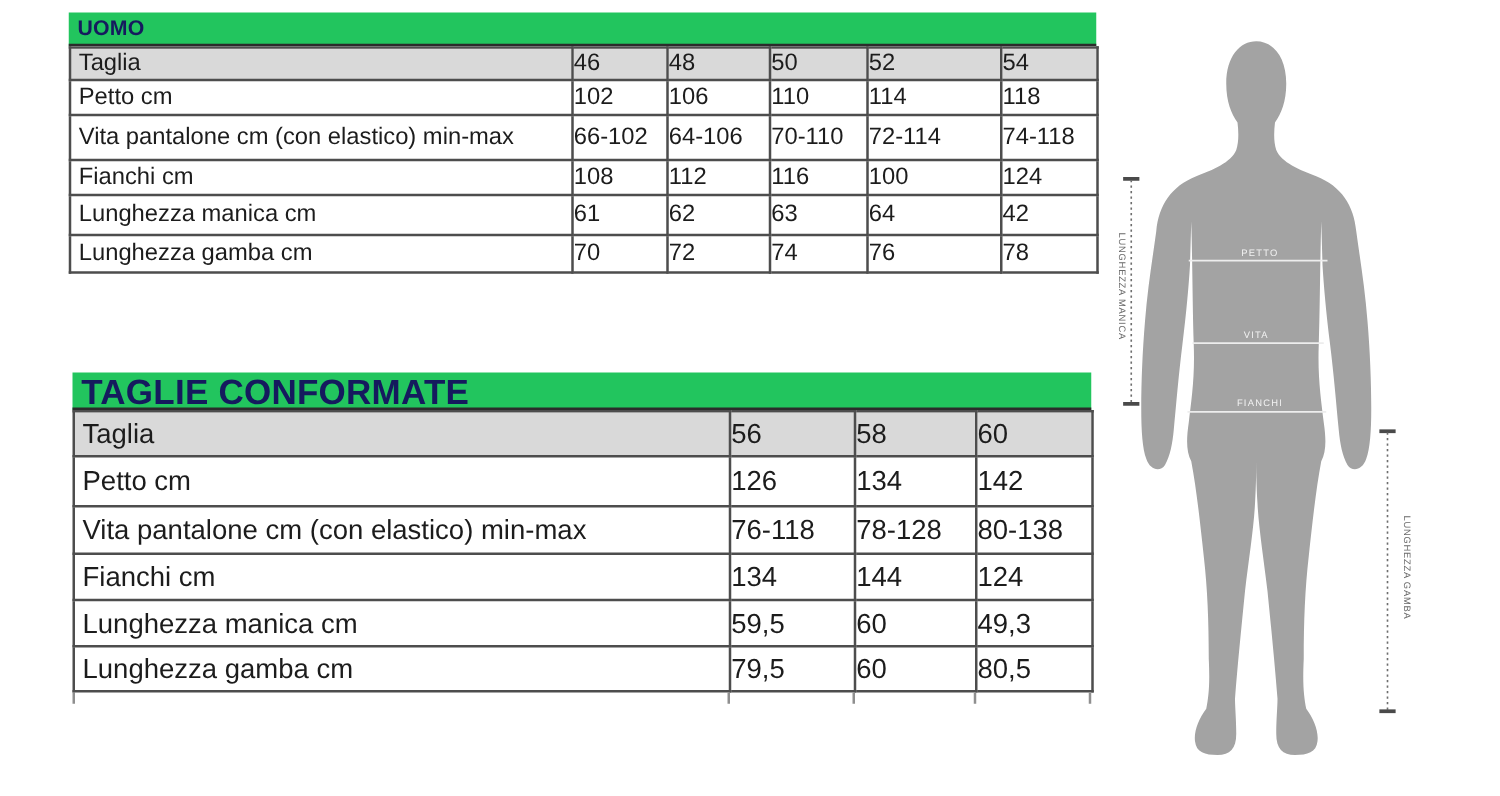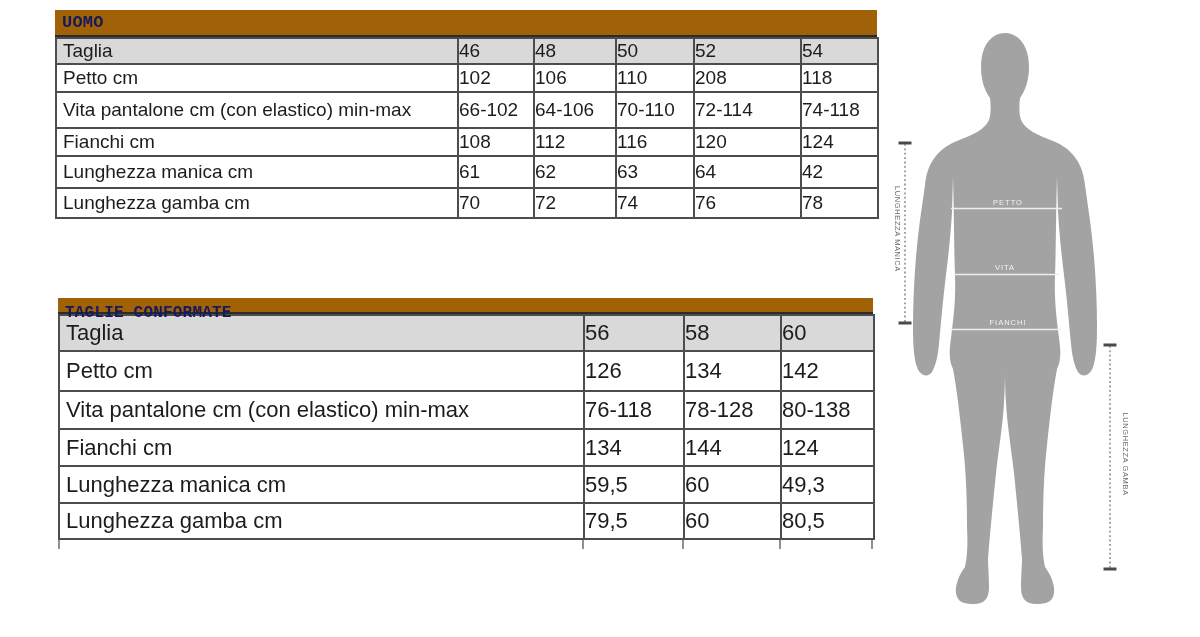--- a/index.html
+++ b/index.html
@@ -2,40 +2,39 @@
 <html><head>
 <meta charset="utf-8">
 <style>
   html,body{margin:0;padding:0;background:#ffffff;}
   #canvas{
     position:relative;width:1200px;height:637px;background:#ffffff;overflow:hidden;
     font-family:"Liberation Sans",sans-serif;color:#1c1c1c;
   }
   .tbl{position:absolute;}
   .title-bar{
-    background:#a16207;color:#151a5e;font-weight:bold;
+    background:#22c55e;color:#151a5e;font-weight:bold;
     padding-left:7px;box-sizing:border-box;border-bottom:2px solid #2b2b2b;
     letter-spacing:0.2px;
-    font-family:Liberation Mono, monospace;
   }
   .tbl table{border-collapse:collapse;table-layout:fixed;background:#fff;}
   .tbl td{
     border:2px solid #4d4d4d;overflow:hidden;white-space:nowrap;
     padding:0;vertical-align:middle;
   }
   .tbl td.lbl{text-align:left;padding-left:6px;}
   .tbl td.val{text-align:left;}
   .tbl tr.sub td{background:#d9d9d9;}
   
   .t1{left:55px;top:10px;width:822px;}
   .t1 .title-bar{height:27px;line-height:25px;font-size:17px;}
   .t1 table{width:822px;font-size:19px;}
   
   .t2{left:58px;top:298px;width:815px;}
-  .t2 .title-bar{height:16px;line-height:31px;font-size:16px;}
+  .t2 .title-bar{height:30px;line-height:31px;font-size:28px;}
   .t2 table{width:815px;font-size:22px;}
   .stub-row{position:relative;height:10px;}
   .stub{position:absolute;top:0;width:2px;height:9px;background:#8f8f8f;}
   
   .figure-wrap{position:absolute;left:885px;top:24px;width:255px;height:580px;}
   svg text{font-family:"Liberation Sans",sans-serif;}
   .bodyline-label{font-size:7.5px;fill:#f2f2f2;letter-spacing:1px;}
   .measure-label{font-size:7.5px;fill:#6a6a6a;letter-spacing:0.6px;}
 </style>
 </head>
@@ -61,37 +60,37 @@
         <td class="val">48</td>
         <td class="val">50</td>
         <td class="val">52</td>
         <td class="val">54</td>
       </tr>
       <tr style="height:28px">
         <td class="lbl">Petto cm</td>
         <td class="val">102</td>
         <td class="val">106</td>
         <td class="val">110</td>
-        <td class="val">208</td>
+        <td class="val">114</td>
         <td class="val">118</td>
       </tr>
       <tr style="height:36px">
         <td class="lbl">Vita pantalone cm (con elastico) min-max</td>
         <td class="val">66-102</td>
         <td class="val">64-106</td>
         <td class="val">70-110</td>
         <td class="val">72-114</td>
         <td class="val">74-118</td>
       </tr>
       <tr style="height:28px">
         <td class="lbl">Fianchi cm</td>
         <td class="val">108</td>
         <td class="val">112</td>
         <td class="val">116</td>
-        <td class="val">120</td>
+        <td class="val">100</td>
         <td class="val">124</td>
       </tr>
       <tr style="height:32px">
         <td class="lbl">Lunghezza manica cm</td>
         <td class="val">61</td>
         <td class="val">62</td>
         <td class="val">63</td>
         <td class="val">64</td>
         <td class="val">42</td>
       </tr>

